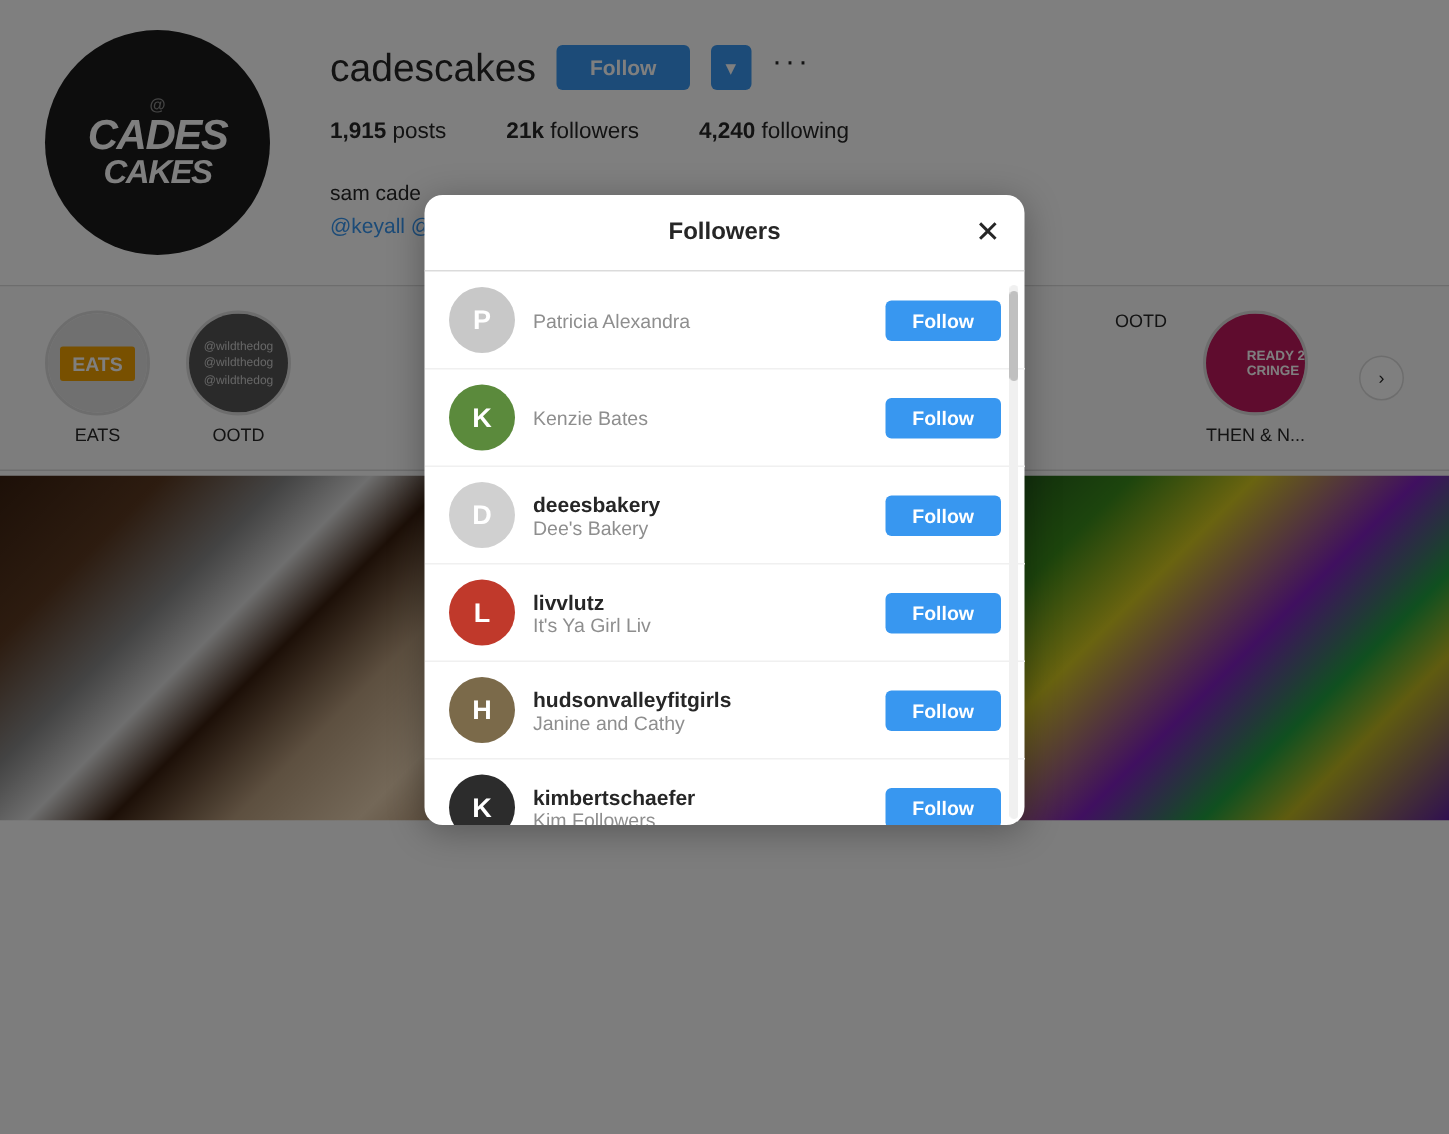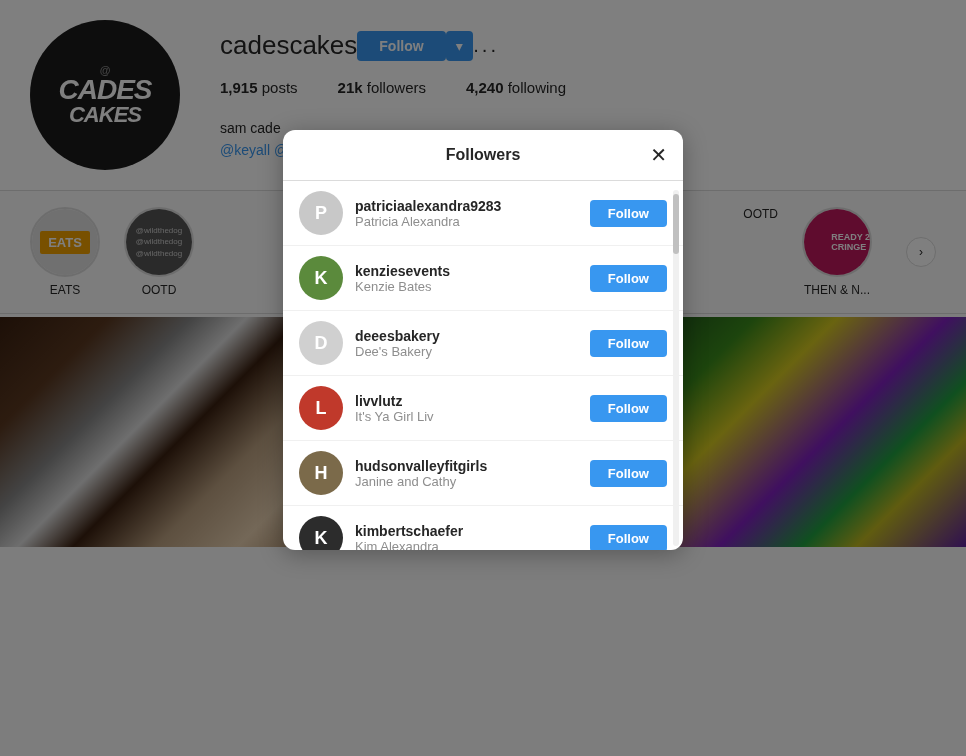--- a/index.html
+++ b/index.html
@@ -35,22 +35,22 @@
       overflow: hidden;
     }
 
     .profile-info {
       flex: 1;
       padding-top: 10px;
     }
 
     .profile-header {
       display: flex;
-      align-items: flex-end;
-      gap: 0;
+      align-items: flex-start;
+      gap: 14px;
       margin-bottom: 18px;
     }
 
     .username {
       font-size: 26px;
       font-weight: 300;
       color: #262626;
     }
 
     .follow-btn {
@@ -424,29 +424,27 @@
       <div class="modal-header">
         <span class="modal-title">Followers</span>
         <button class="modal-close">✕</button>
       </div>
 
       <div class="modal-body" id="follower-list">
 
       <div class="follower-row">
             <div class="follower-avatar av1">P</div>
             <div class="follower-info">
-              <div class="follower-username">patriciaalexandra9283</div>
               <div class="follower-name">Patricia Alexandra</div>
             </div>
             <button class="modal-follow-btn">Follow</button>
           </div>
           <div class="follower-row">
             <div class="follower-avatar av2">K</div>
             <div class="follower-info">
-              <div class="follower-username">kenziesevents</div>
               <div class="follower-name">Kenzie Bates</div>
             </div>
             <button class="modal-follow-btn">Follow</button>
           </div>
           <div class="follower-row">
             <div class="follower-avatar av3">D</div>
             <div class="follower-info">
               <div class="follower-username">deeesbakery</div>
               <div class="follower-name">Dee's Bakery</div>
             </div>
@@ -465,21 +463,21 @@
             <div class="follower-info">
               <div class="follower-username">hudsonvalleyfitgirls</div>
               <div class="follower-name">Janine and Cathy</div>
             </div>
             <button class="modal-follow-btn">Follow</button>
           </div>
           <div class="follower-row">
             <div class="follower-avatar av6">K</div>
             <div class="follower-info">
               <div class="follower-username">kimbertschaefer</div>
-              <div class="follower-name">Kim Alexandra</div>
+              <div class="follower-name">Kim Followers</div>
             </div>
             <button class="modal-follow-btn">Follow</button>
           </div>
         </div>
 
       <div class="scrollbar-track">
         <div class="scrollbar-thumb"></div>
       </div>
     </div>
   </div>

